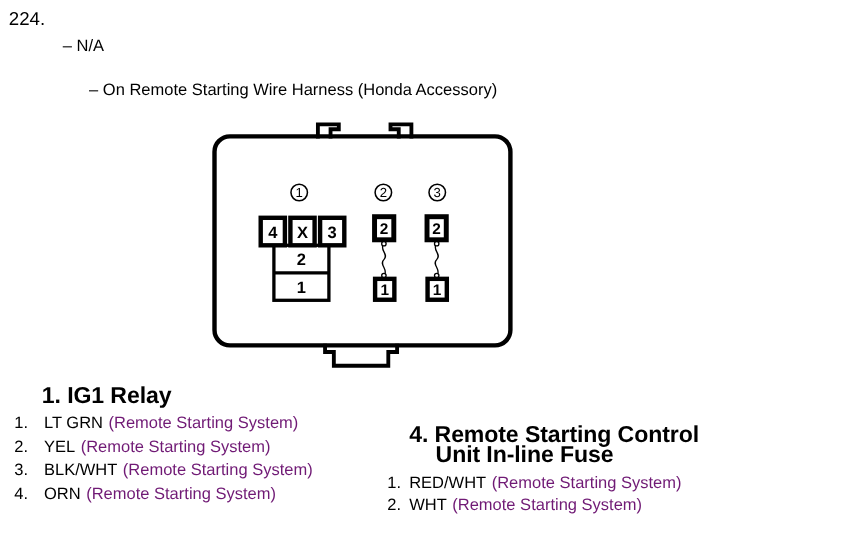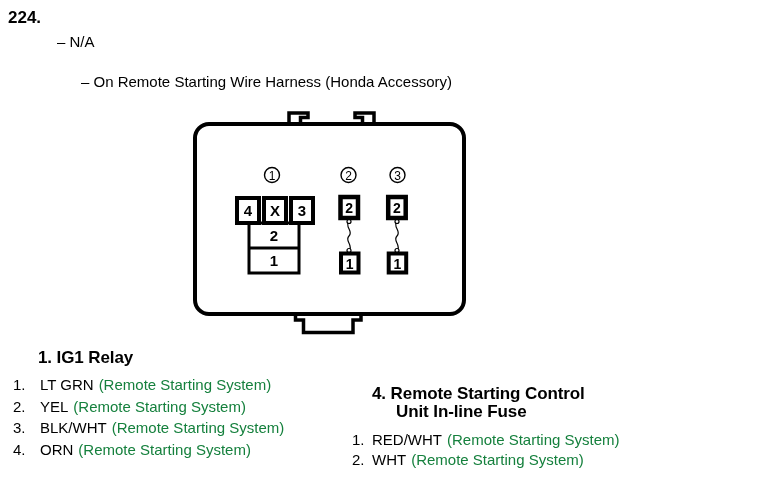--- a/index.html
+++ b/index.html
@@ -2,40 +2,40 @@
 <html><head>
 <meta charset="utf-8">
 <style>
   html,body{margin:0;padding:0;background:#fff;}
   #page{
     position:relative;width:766px;height:487px;background:#ffffff;
     font-family:"Liberation Sans","DejaVu Sans",sans-serif;color:#000;
     overflow:hidden;
   }
   .abs{position:absolute;white-space:nowrap;}
-  .hdr-num{left:8px;top:8px;font-size:17px;font-weight:bold;}
+  .hdr-num{left:8px;top:8px;font-size:17px;font-weight:normal;}
   .hdr-title{left:46px;top:8px;font-size:17px;font-weight:bold;letter-spacing:-0.1px;}
   .detail{left:57px;font-size:15px;}
   .d0{top:33px;} .d1{top:53px;} .d2{top:73px;margin-left:24px;}
 
-  .legend-heading{font-size:17px;font-weight:bold;letter-spacing:-0.1px;}
+  .legend-heading{font-size:21px;font-weight:bold;letter-spacing:-0.1px;}
   .lh-left{left:38px;top:348px;}
   .rh-notused{left:372px;top:351px;}
   .rh-fuse1{left:372px;top:384px;}
   .rh-fuse2{left:396px;top:402px;}
 
   .item{font-size:15px;display:flex;}
   .item .num{display:inline-block;}
   .left-item{left:13px;}
   .left-item .num{width:27px;}
   .li0{top:376px;} .li1{top:398px;} .li2{top:419px;} .li3{top:441px;}
   .right-item{left:352px;}
   .right-item .num{width:20px;}
   .ri0{top:431px;} .ri1{top:451px;}
-  .sys{color:#15803d;margin-left:5px;}
+  .sys{color:#701a75;margin-left:5px;}
 
   svg{position:absolute;left:0;top:0;}
   svg text{font-family:"Liberation Sans","DejaVu Sans",sans-serif;}
   .pin-digit{font-size:15px;font-weight:bold;}
   .pin-digit-sm{font-size:14px;font-weight:bold;}
   .callout-digit{font-size:12px;}
 </style>
 </head>
 <body>
 

